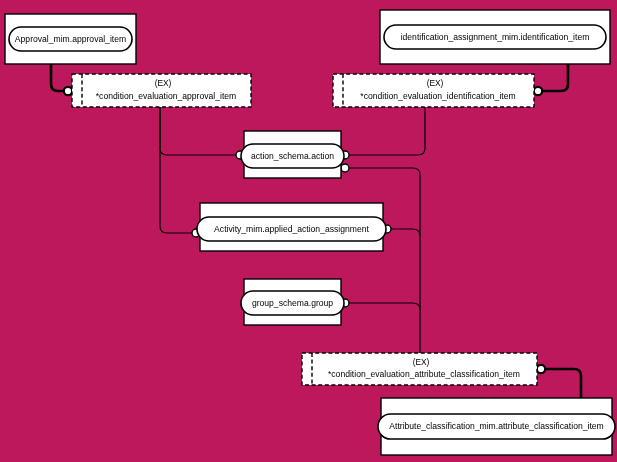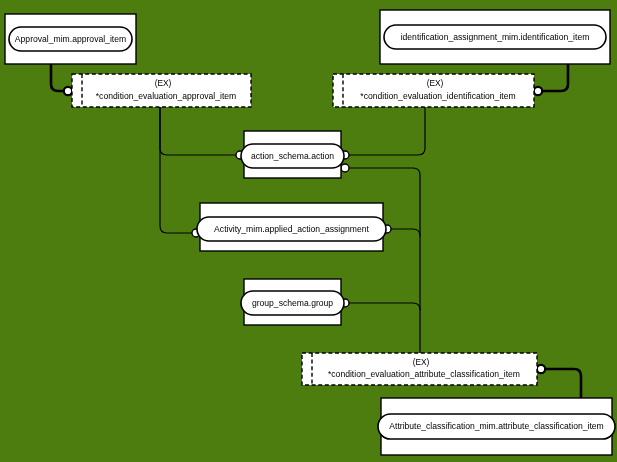--- a/index.html
+++ b/index.html
@@ -7,21 +7,21 @@
     padding: 0;
     background: #ffffff;
   }
   body {
     font-family: "Liberation Sans", sans-serif;
   }
   #diagram-root {
     position: relative;
     width: 617px;
     height: 462px;
-    background: #4d7c0f;
+    background: #be185d;
     overflow: hidden;
   }
   #diagram-svg {
     position: absolute;
     top: 0;
     left: 0;
     width: 617px;
     height: 462px;
   }
   .box-outer {

